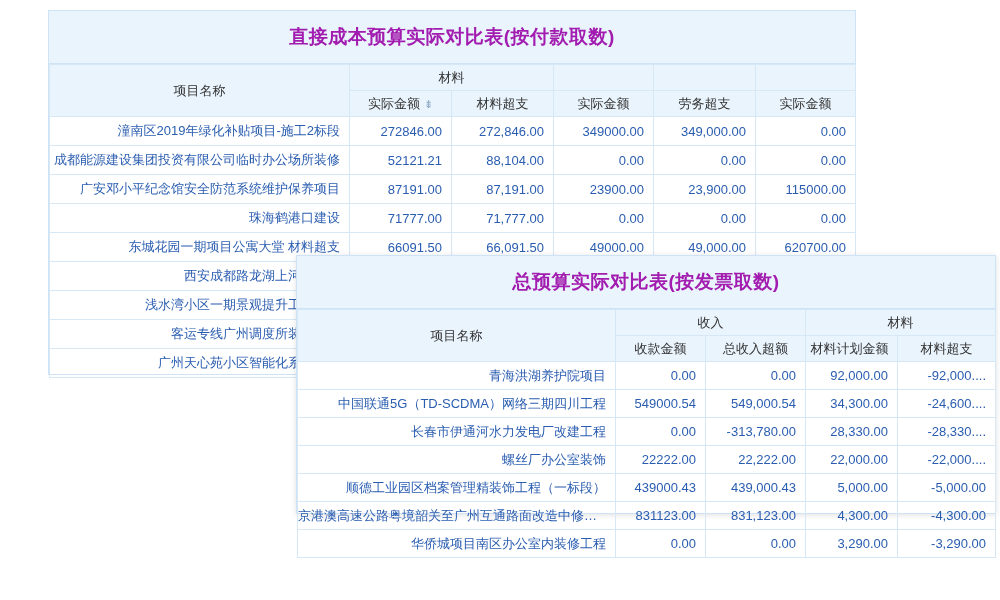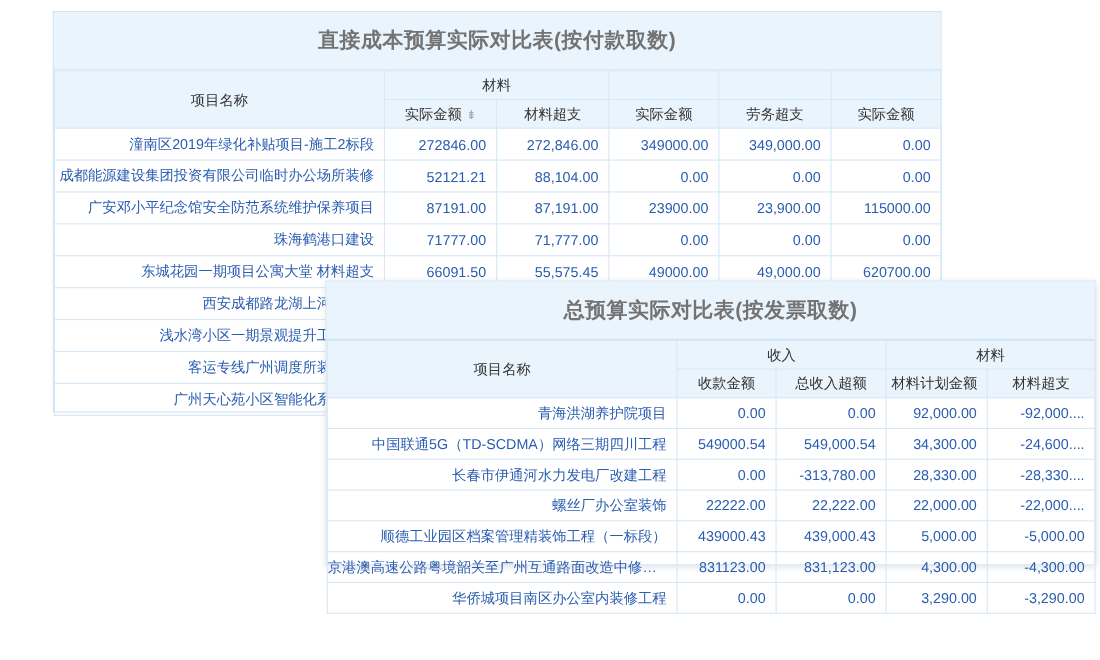--- a/index.html
+++ b/index.html
@@ -20,21 +20,21 @@
   .panel {
     position: absolute;
     background: #ffffff;
     border: 1px solid #cfe3f7;
     box-sizing: border-box;
   }
   .panel-title {
     text-align: center;
     font-size: 19px;
     font-weight: bold;
-    color: #737373;
+    color: #a21caf;
     background: #eaf4fd;
     border-bottom: 1px solid #cfe3f7;
     padding: 13px 4px 13px 4px;
     letter-spacing: 0.5px;
   }
 
   table.grid {
     border-collapse: collapse;
     width: 100%;
     table-layout: fixed;
@@ -175,21 +175,21 @@
           <td class="name-cell">珠海鹤港口建设</td>
           <td class="blue">71777.00</td>
           <td class="blue">71,777.00</td>
           <td class="blue">0.00</td>
           <td class="blue">0.00</td>
           <td class="blue">0.00</td>
         </tr>
         <tr>
           <td class="name-cell">东城花园一期项目公寓大堂 材料超支</td>
           <td class="blue">66091.50</td>
-          <td class="blue">55,575.45</td>
+          <td class="blue">66,091.50</td>
           <td class="blue">49000.00</td>
           <td class="blue">49,000.00</td>
           <td class="blue">620700.00</td>
         </tr>
         <tr>
           <td class="name-cell">西安成都路龙湖上河城项目</td>
           <td class="blue"></td>
           <td class="blue"></td>
           <td class="blue"></td>
           <td class="blue"></td>

